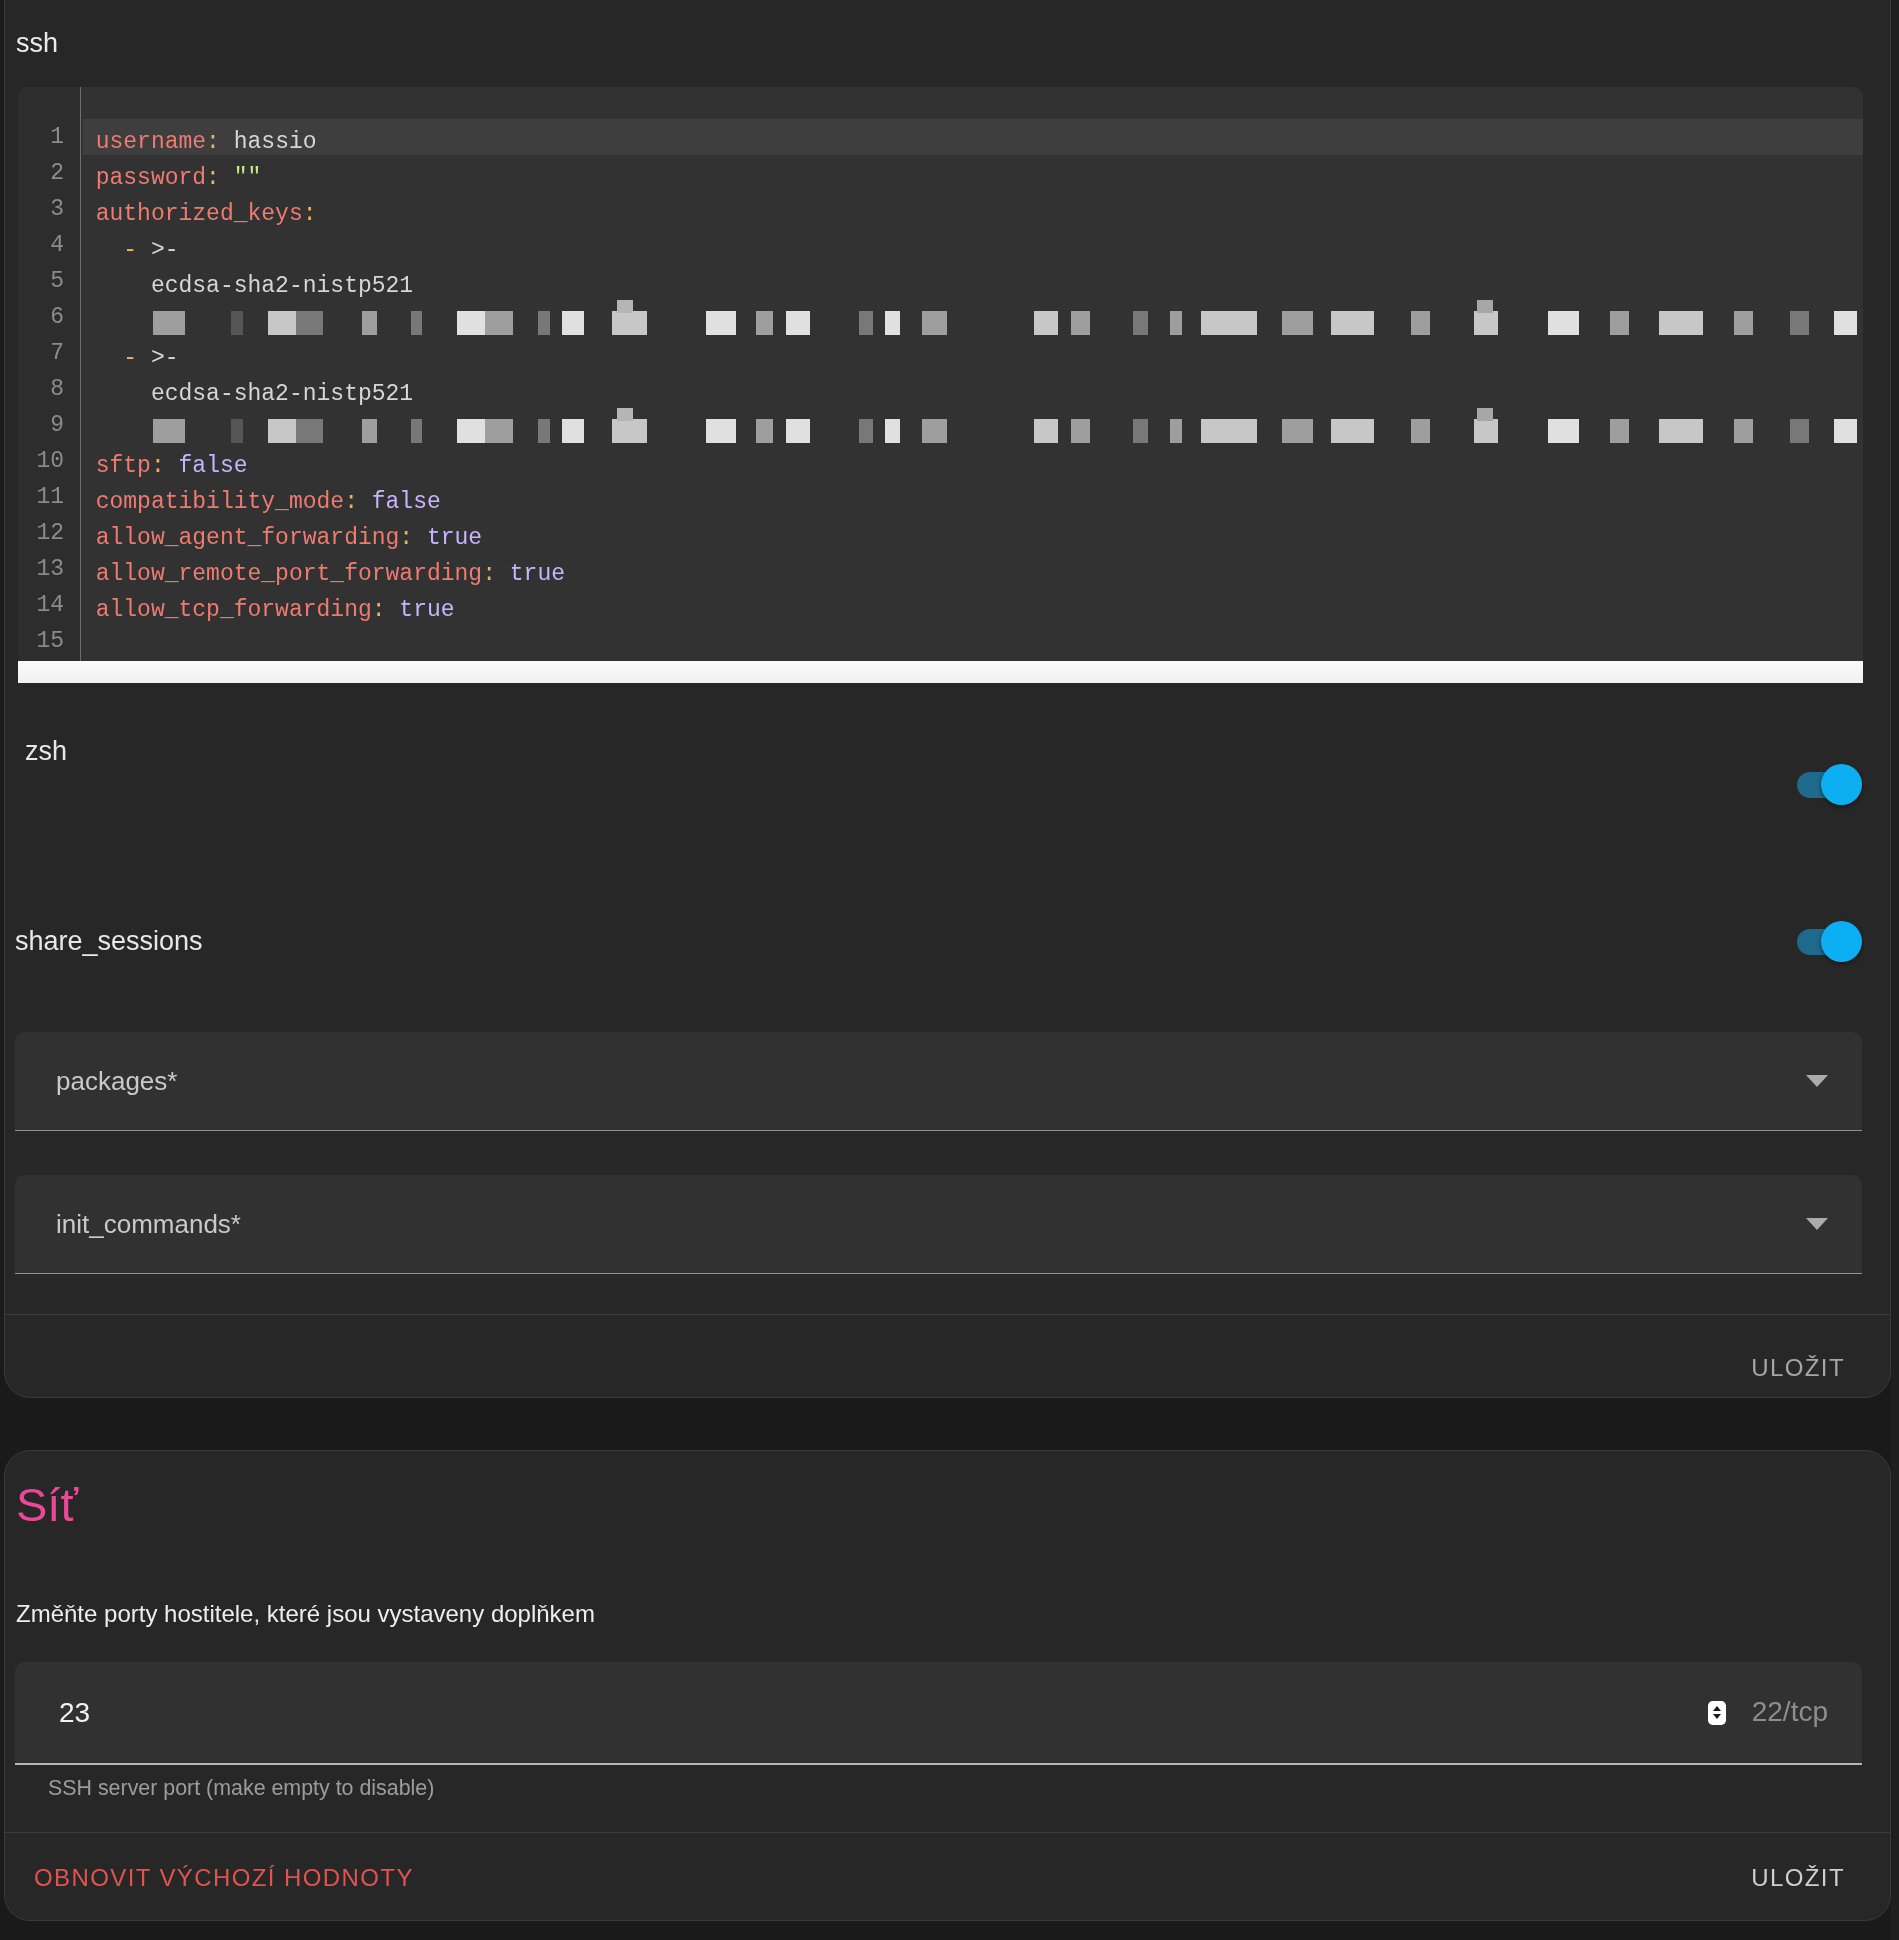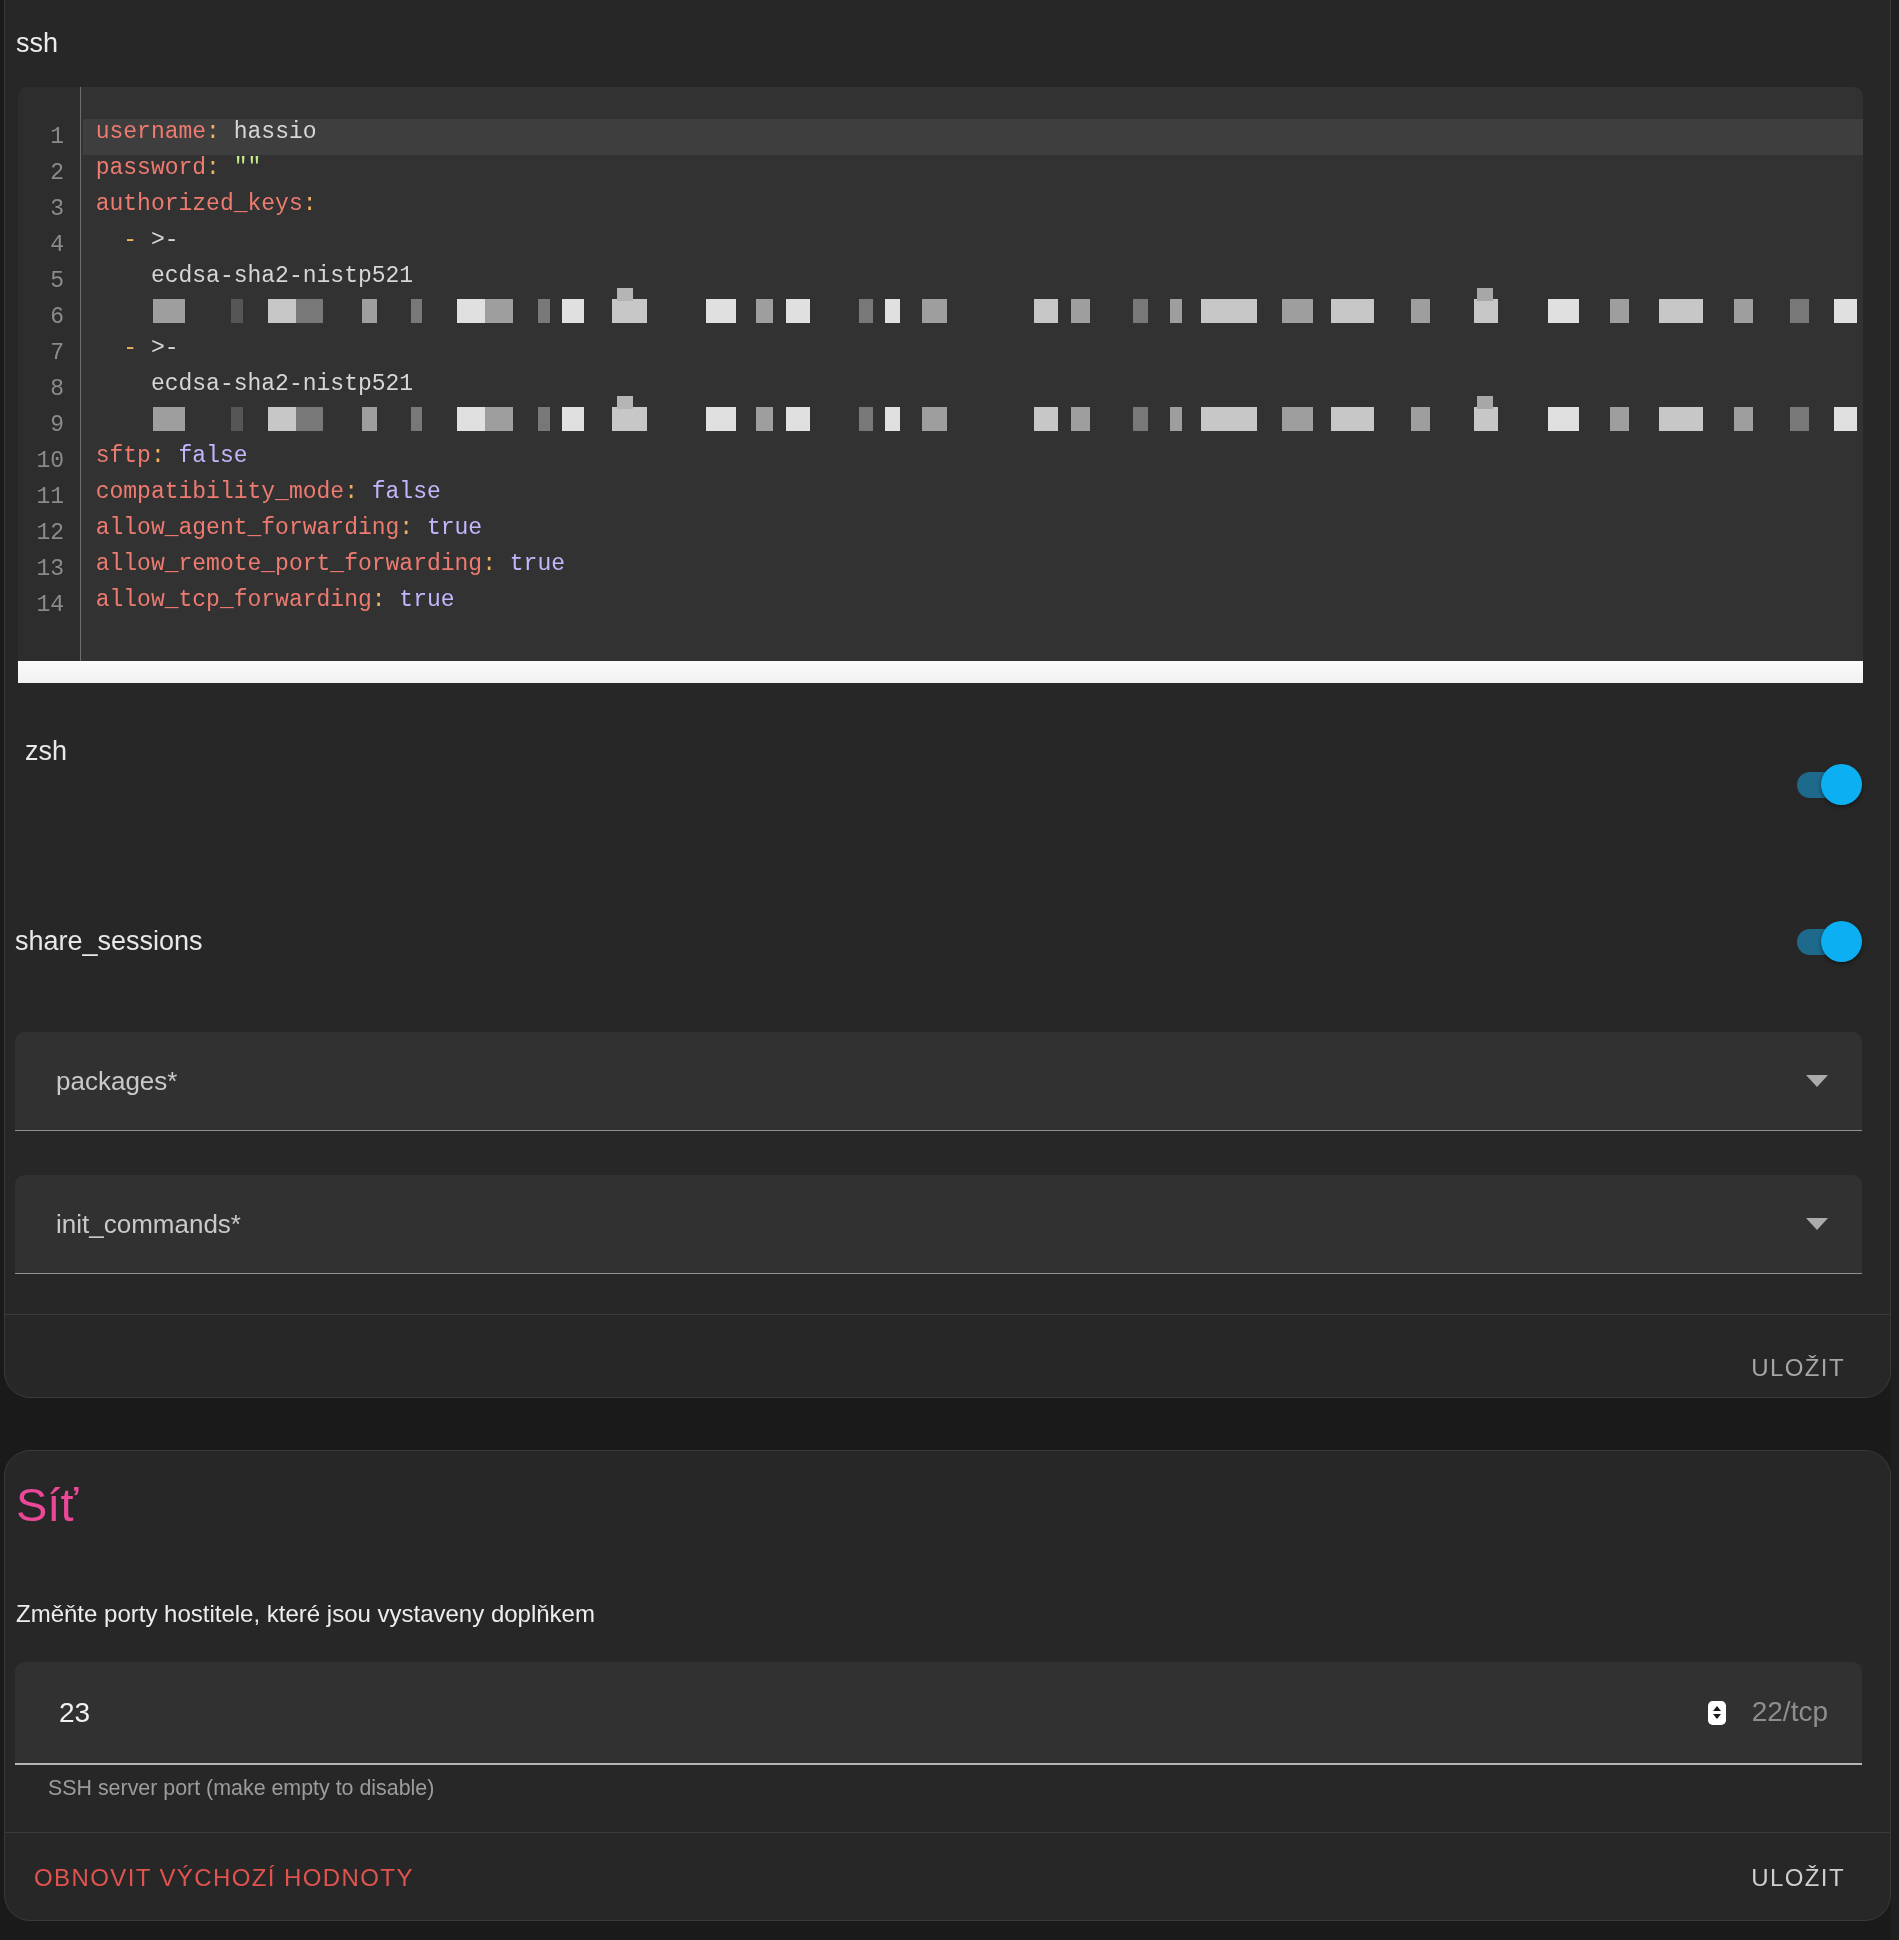--- a/index.html
+++ b/index.html
@@ -22,21 +22,21 @@
   
   #editor { left:17.7px; top:87px; width:1845px; height:574px; background:#323232;
             border-radius:9.3px 9.3px 0 0; overflow:hidden;
             font-family:"Liberation Mono", monospace; font-size:23px; }
   #editor .gutter-bg { position:absolute; left:0; top:0; bottom:0; width:63px;
             background:#2d2d2d; border-right:1.9px solid #6e6e6e; }
   #editor .lines { position:absolute; left:0; right:0; top:32px; }
   .cl   { display:flex; height:36px; align-items:center; }
   .ln   { width:65px; padding-right:18.6px; text-align:right; color:#8b8b8b; flex:none;
           white-space:pre; }
-  .code { flex:1; display:flex; align-items:flex-start; padding-left:13px; height:100%; }
+  .code { flex:1; display:flex; align-items:flex-end; padding-left:13px; height:100%; }
   .code span { white-space:pre; }
   .cl.active .code { background:#3e3e3e; }
   .tk-key   { color:#ee7b70; }
   .tk-punc  { color:#efb35f; }
   .tk-plain { color:#d6d6d6; }
   .tk-str   { color:#c3e88d; }
   .tk-bool  { color:#c4b5fd; }
 
   .blur-bar { flex:1; height:24px; margin-right:5.6px; position:relative;
     background:linear-gradient(90deg,
@@ -214,20 +214,24 @@
         </span>
       </div>
       <div class="cl">
         <span class="ln">14</span>
         <span class="code">
           <span class="tk-key">allow_tcp_forwarding</span>
           <span class="tk-punc">:</span>
           <span class="tk-bool"> true</span>
         </span>
       </div>
+      <div class="cl">
+        <span class="ln">15</span>
+        <span class="code"></span>
+      </div>
     </div>
 </div>
 <div class="abs" id="editor-hscroll"></div>
 
 <div class="abs row-label" style="left:25px; top:736px;">zsh</div>
 <div class="toggle" style="left:1797px; top:764px;">
   <div class="track"></div>
   <div class="thumb"></div>
 </div>
 

